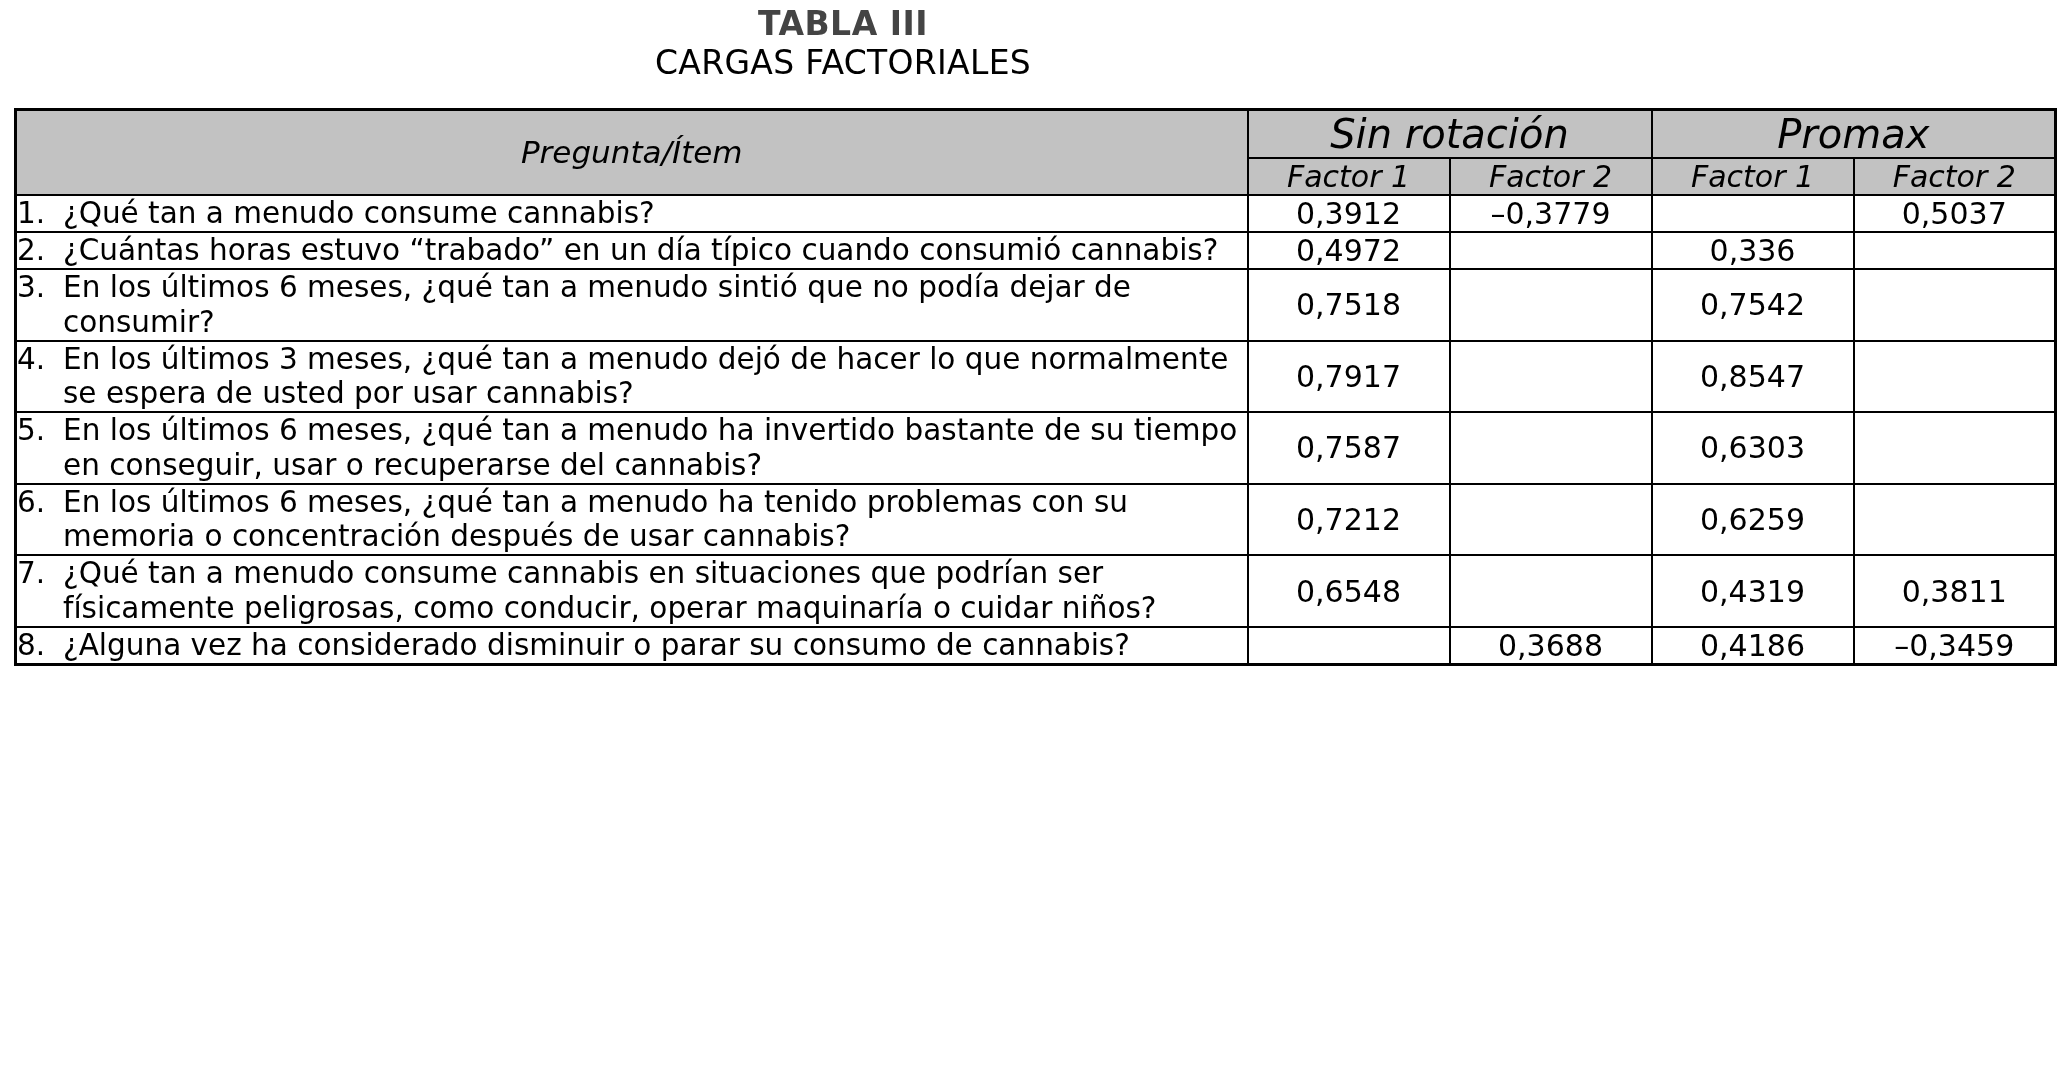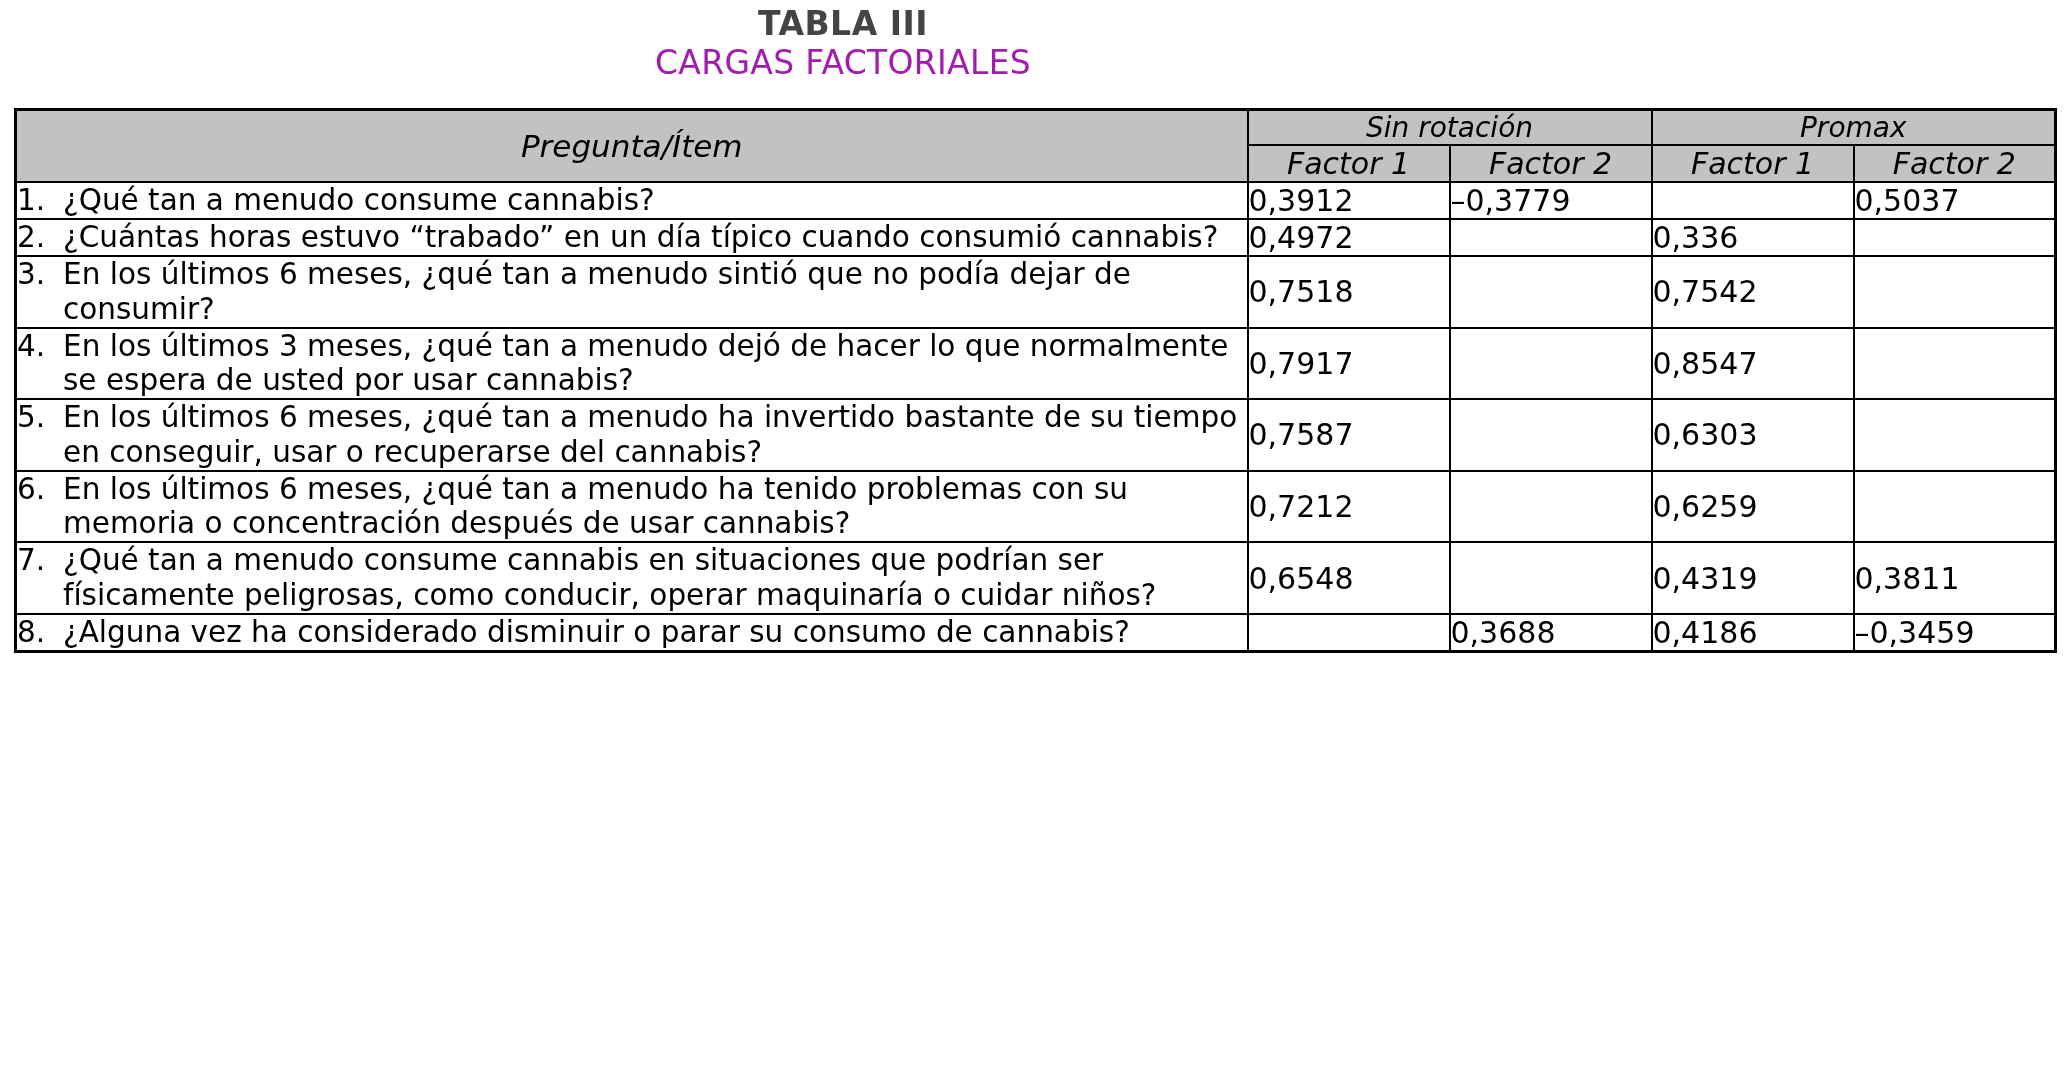--- a/index.html
+++ b/index.html
@@ -27,21 +27,21 @@
   .title-main {
     font-size: 33px;
     font-weight: bold;
     letter-spacing: 0.5px;
     color: #444444;
   }
   .title-sub {
     font-size: 33px;
     font-weight: normal;
     letter-spacing: 0.3px;
-    color: #a21caf;
+    color: #000000;
     margin-top: 2px;
   }
 
   table.factor-table {
     margin-top: 26px;
     border-collapse: collapse;
     width: 2042px;
     table-layout: fixed;
     border: 3px solid #000;
   }
@@ -56,21 +56,21 @@
     font-weight: normal;
     font-style: italic;
     font-size: 30px;
     text-align: center;
   }
   th.item-head {
     font-size: 31px;
     padding: 8px 10px;
   }
   th.group-head {
-    font-size: 28px;
+    font-size: 40px;
     padding: 6px 8px;
     font-style: italic;
   }
   th.factor-head {
     font-size: 30px;
     padding: 6px 8px;
   }
 
   td.item-cell {
     font-size: 29.5px;
@@ -84,20 +84,21 @@
   }
   td.item-cell .num {
     flex: 0 0 auto;
     width: 46px;
   }
   td.item-cell .txt {
     flex: 1 1 auto;
   }
   td.val {
     font-size: 30px;
+    text-align: center;
     padding: 6px 4px;
   }
 
   col.c-item { width: 1232px; }
   col.c-v { width: 202px; }
 </style>
 </head>
 <body>
 
 <div class="page">

